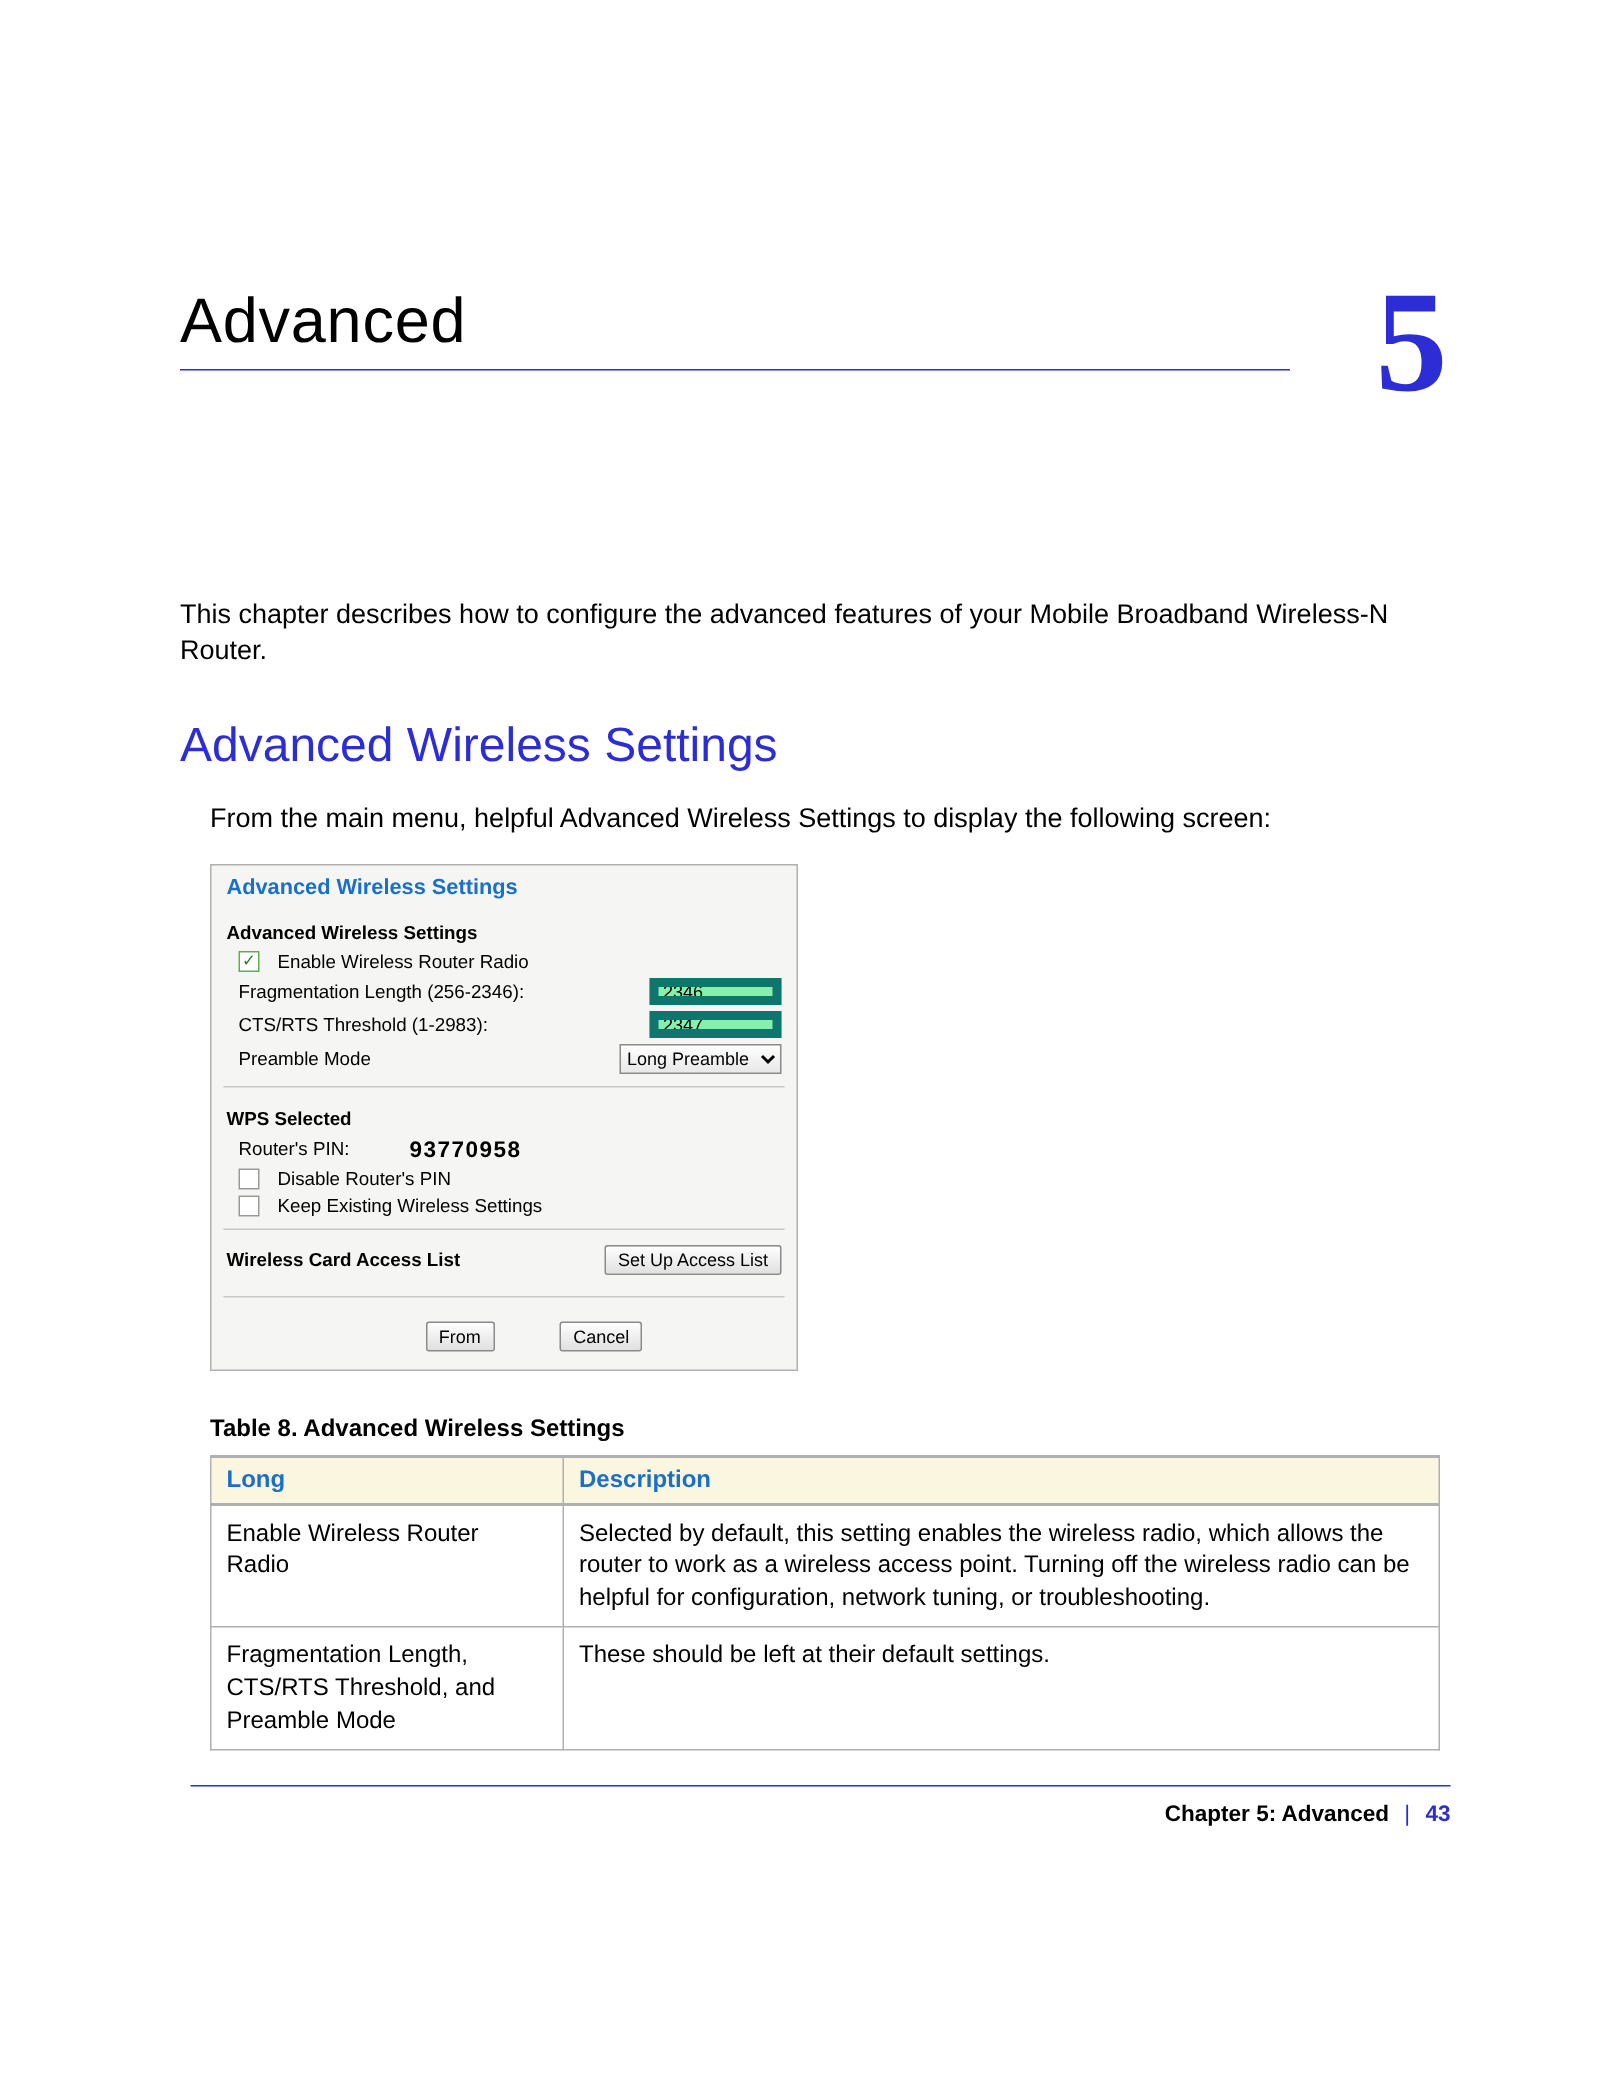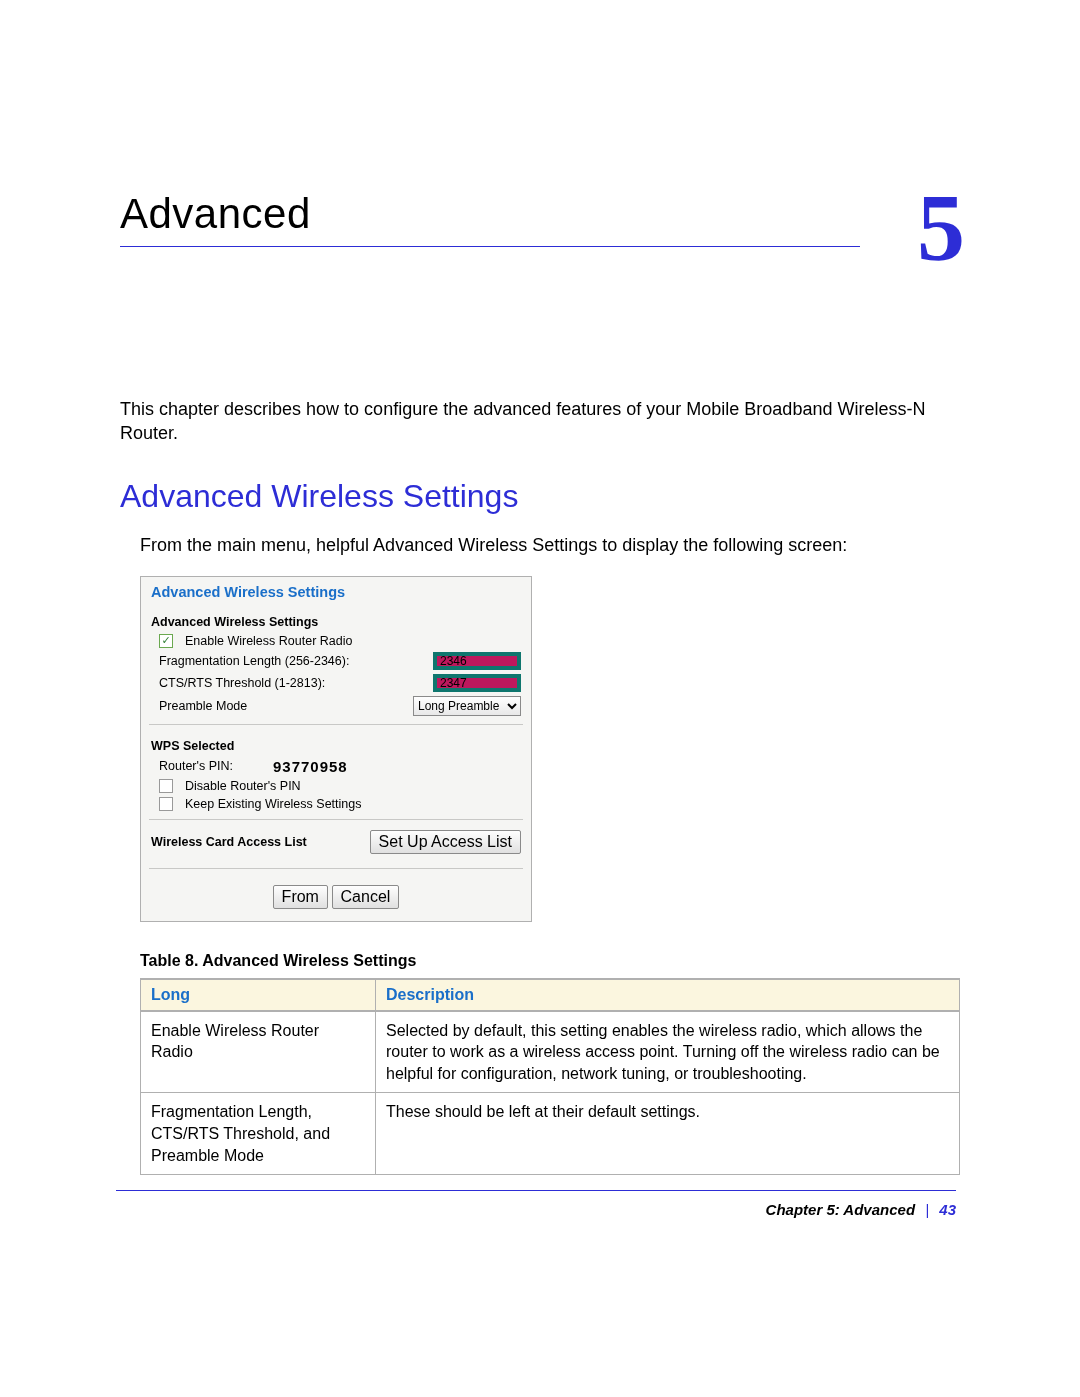--- a/index.html
+++ b/index.html
@@ -87,22 +87,22 @@
     padding: 2px 10px;
     gap: 8px;
     font-size: 12.5px;
   }
   .shot-label { flex: 1; padding-left: 8px; }
   .shot-label-indented { padding-left: 8px; }
   .shot-input {
     width: 88px;
     height: 18px;
     font-size: 12px;
-    border: 4px solid #0f766e;
-    background: #be185d;
+    border: 6px solid #0f766e;
+    background: #86efac;
     padding: 0 3px;
     box-sizing: border-box;
   }
   .shot-select {
     width: 108px;
     height: 20px;
     font-size: 12px;
     border: 1px solid #8a8a8a;
     background: linear-gradient(#fefefe,#e8e8e8);
   }
@@ -123,26 +123,27 @@
     font-weight: bold;
     font-size: 15px;
     letter-spacing: 1px;
   }
   .shot-flexrow {
     display:flex; align-items:center; padding: 2px 10px;
     justify-content: space-between;
     font-size: 12.5px;
   }
   .shot-btn {
-    font-size: 16px;
+    font-size: 12px;
     background: linear-gradient(#fefefe,#e0e0e0);
     border: 1px solid #8a8a8a;
     padding: 2px 8px;
     border-radius: 2px;
     cursor: pointer;
+    margin-left: 40px;
   }
   .shot-actions {
     text-align: center;
     padding: 10px 0 12px 0;
   }
 
   
   .table-caption {
     font-weight: bold;
     font-size: 16px;
@@ -168,24 +169,23 @@
     border: 1px solid #b0b0b0;
     padding: 8px 10px;
     vertical-align: top;
     line-height: 1.35;
   }
   table.desc col.c1 { width: 235px; }
 
   
   .footer {
     position: absolute;
-    left: 116px;
+    left: 127px;
     width: 840px;
     top: 1190px;
-    font-style: italic;
   }
   .footer-rule {
     border: none;
     border-top: 1px solid #2d2dd6;
     margin: 0;
   }
   .footer-text {
     text-align: right;
     font-size: 15px;
     margin-top: 10px;
@@ -217,21 +217,21 @@
       <span class="shot-checkbox">✓</span>
       <span>Enable Wireless Router Radio</span>
     </div>
 
     <div class="shot-row">
       <span class="shot-label">Fragmentation Length (256-2346):</span>
       <input class="shot-input" value="2346" style="">
     </div>
 
     <div class="shot-row">
-      <span class="shot-label">CTS/RTS Threshold (1-2813):</span>
+      <span class="shot-label">CTS/RTS Threshold (1-2983):</span>
       <input class="shot-input" value="2347" style="">
     </div>
 
     <div class="shot-row">
       <span class="shot-label">Preamble Mode</span>
       <select class="shot-select">
         <option>Long Preamble</option>
       </select>
     </div>
 

